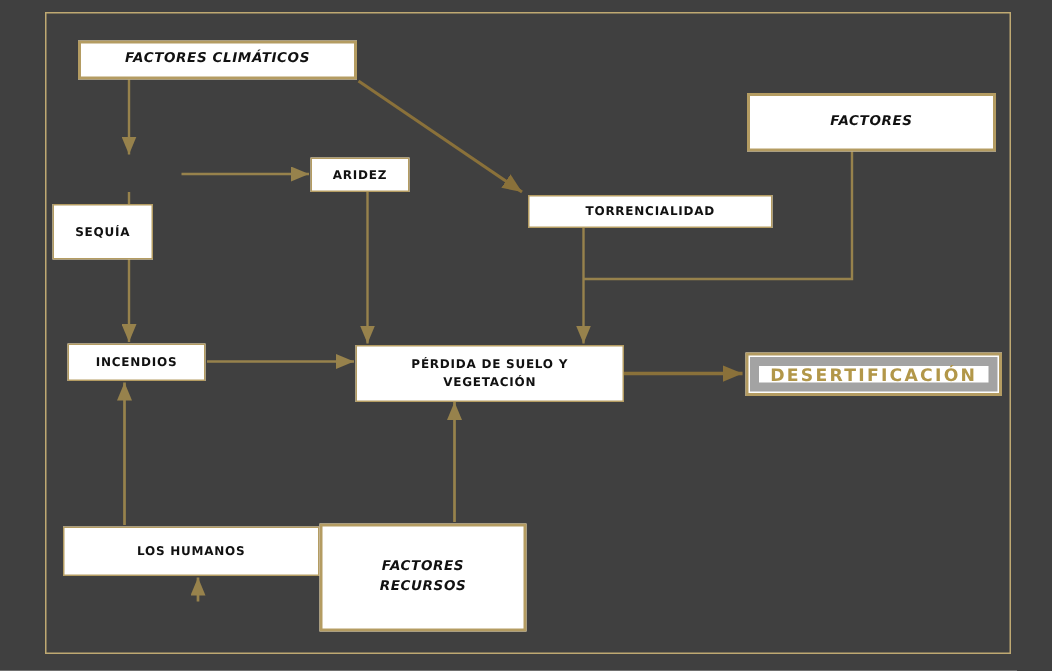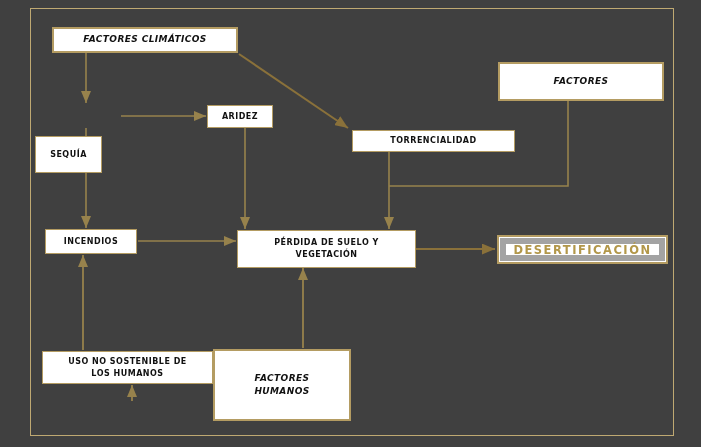--- a/index.html
+++ b/index.html
@@ -113,23 +113,22 @@
     <span>INCENDIOS</span>
   </div>
 
   <div class="n-desert">
     <div class="inner">
       <span>DESERTIFICACIÓN</span>
     </div>
   </div>
 
   <div class="node n-uso">
-    <span>USO NO SOSTENIBLE DE</span>
     <span>LOS HUMANOS</span>
   </div>
 
 
   <div class="node title n-humanos">
     <span>FACTORES</span>
-    <span>HUMANOS</span>
+    <span>RECURSOS</span>
   </div>
 
 </div>
 
 </body></html>

